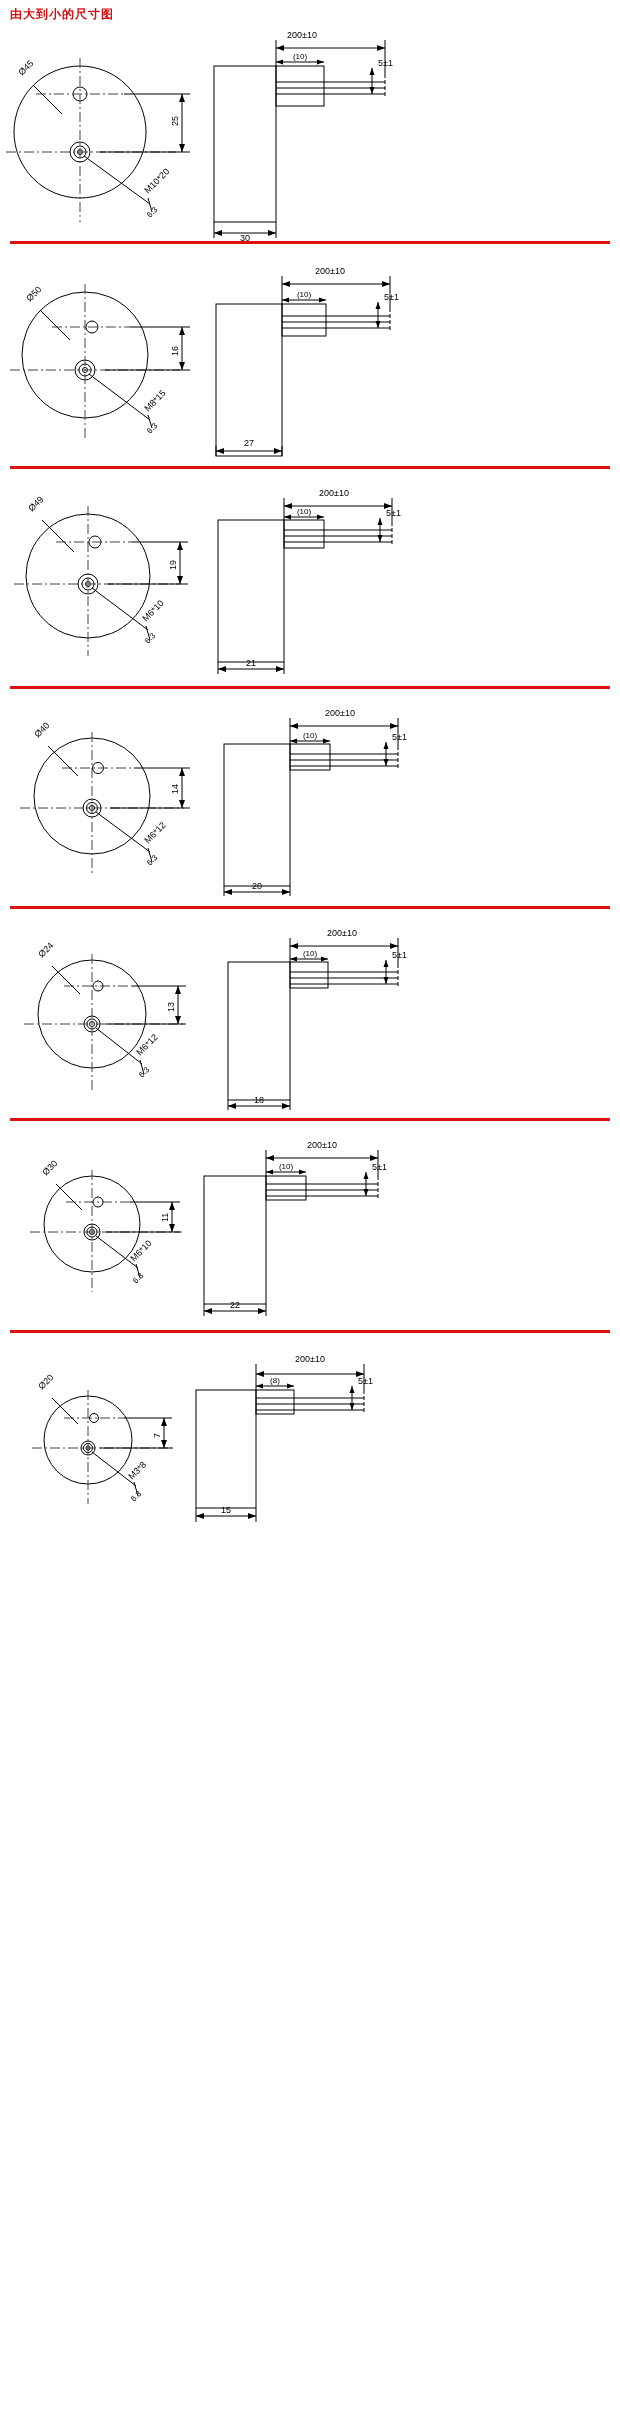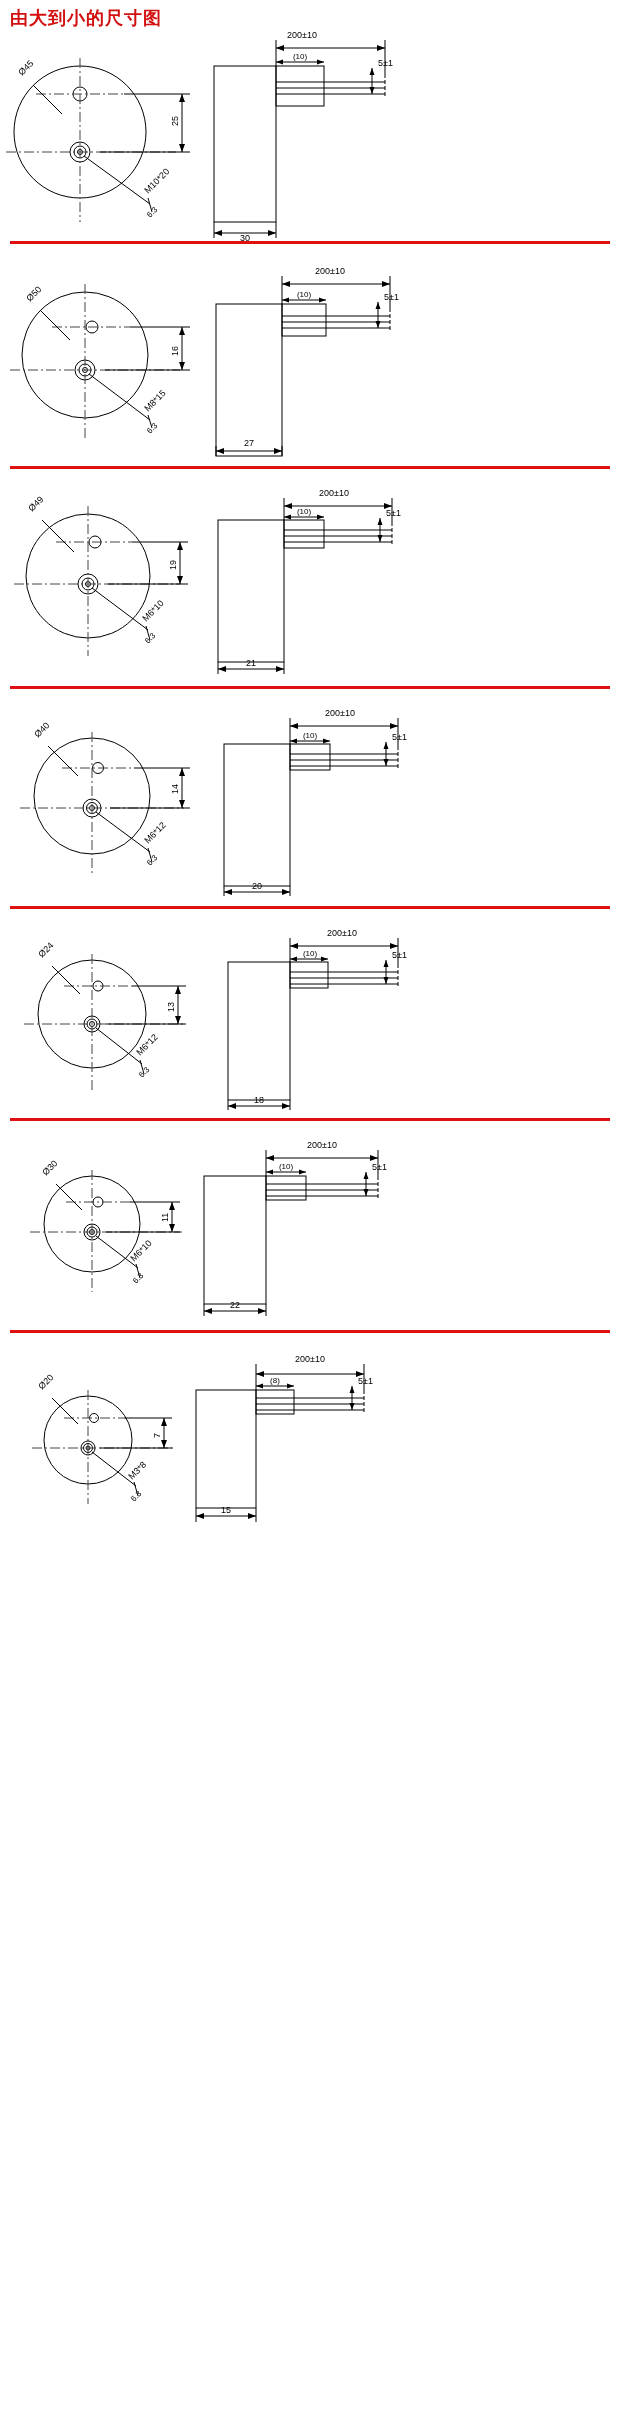--- a/index.html
+++ b/index.html
@@ -5,21 +5,21 @@
   html,body{margin:0;padding:0;background:#ffffff;}
   body{
     width:620px;
     font-family:"Liberation Sans", sans-serif;
     color:#000;
   }
   #sheet{position:relative;width:620px;height:2420px;overflow:hidden;background:#fff;}
   .title{
     position:absolute;
     left:10px; top:6px;
-    font-size:18px;
+    font-size:12px;
     font-weight:bold;
     color:#d21010;
     letter-spacing:1px;
   }
   .divider{
     position:absolute;
     left:10px;
     width:600px;
     height:3px;
     background:#e01010;

